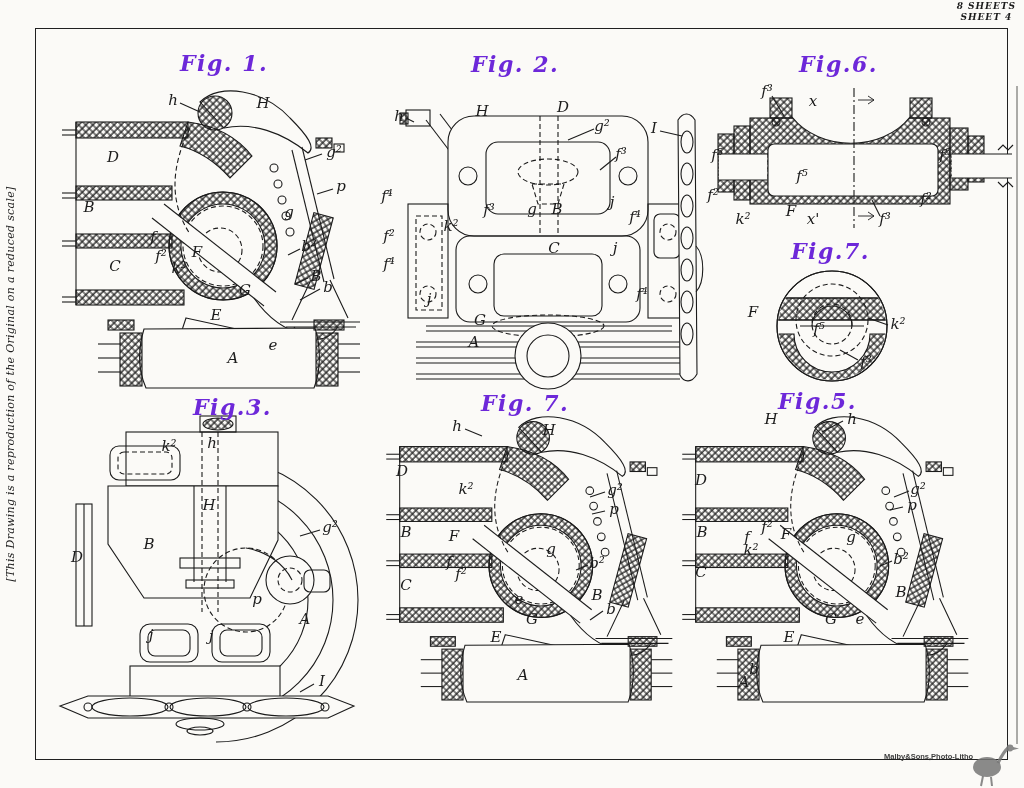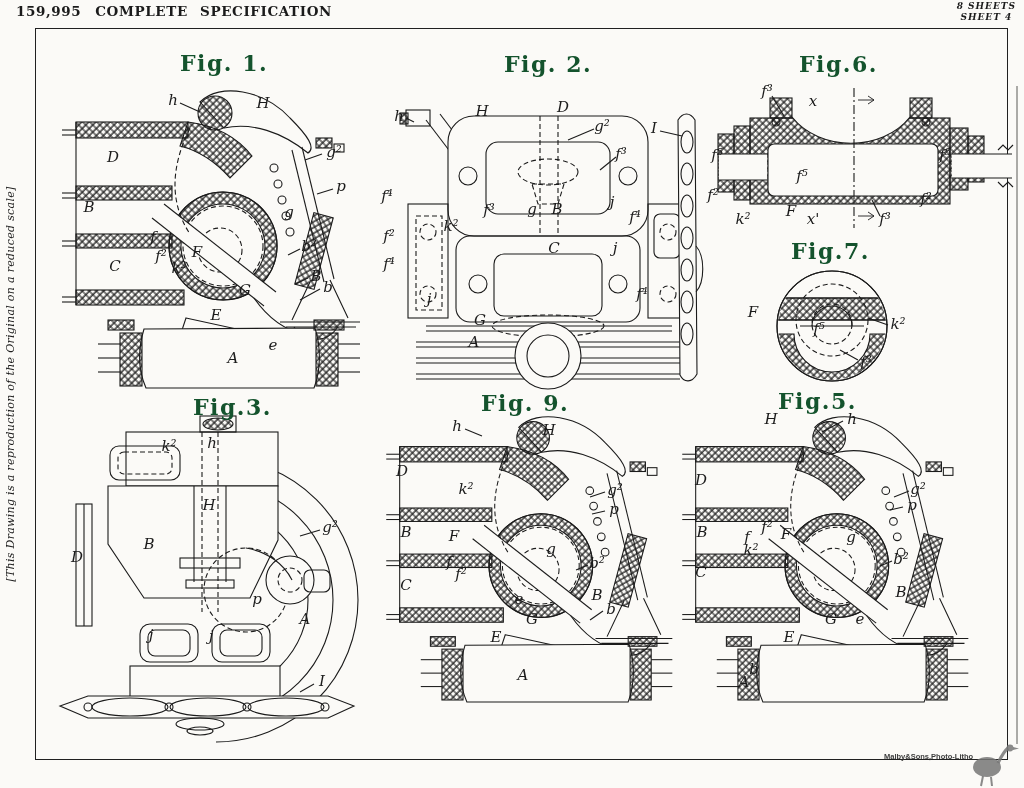--- a/index.html
+++ b/index.html
@@ -7,21 +7,21 @@
         font-family:"DejaVu Serif",serif;color:#1b1b1b;}
   .hdr-left{position:absolute;left:16px;top:3px;font-size:13.5px;font-weight:bold;letter-spacing:.6px;}
   .hdr-left .num{margin-right:14px;}
   .hdr-left .ttl{word-spacing:7px;}
   .hdr-right{position:absolute;right:8px;top:1px;text-align:center;font-size:9px;font-weight:bold;
              font-style:italic;line-height:1.2;letter-spacing:1px;}
   .frame{position:absolute;left:35px;top:28px;width:971px;height:730px;border:1.6px solid #202020;}
   .side-note{position:absolute;left:4px;top:588px;width:408px;transform:rotate(-90deg);
              transform-origin:0 0;font-size:11px;font-style:italic;text-align:center;
              letter-spacing:.3px;white-space:nowrap;}
-  .cap{position:absolute;font-weight:bold;font-size:22px;letter-spacing:1.5px;color:#14532d;}
+  .cap{position:absolute;font-style:italic;font-weight:bold;font-size:22px;letter-spacing:1.5px;color:#6d28d9;}
   .lbl{position:absolute;transform:translate(-50%,-55%);font-style:italic;font-size:15px;
        white-space:nowrap;color:#1b1b1b;}
   .art{position:absolute;left:0;top:0;}
   .art line,.art path,.art rect,.art circle,.art ellipse,.art polyline{
        stroke:#1b1b1b;stroke-width:1.1;fill:none;}
   .art .h{fill:url(#hp);}
   .art .w{fill:#fbfaf7;}
   .art .wfill{fill:#fbfaf7;stroke:none;}
   .art .d{stroke-dasharray:5 3;}
   .art .dd{stroke-dasharray:9 3 2 3;}
@@ -33,23 +33,20 @@
          font-family:"Liberation Sans",sans-serif;}
   .emu{position:absolute;left:966px;top:742px;}
   .emu *{fill:rgba(118,118,118,.85);stroke:none;}
   .emu .st{fill:none;stroke:rgba(118,118,118,.85);}
 </style>
 </head>
 <body>
 
 <div class="page">
 
-  <div class="hdr-left">
-    <span class="num">159,995</span><span class="ttl">COMPLETE SPECIFICATION</span>
-  </div>
   <div class="hdr-right">
     <div>8 SHEETS</div>
     <div>SHEET 4</div>
   </div>
 
   <div class="frame"></div>
   <div class="side-note">[This Drawing is a reproduction of the Original on a reduced scale]</div>
 
   <svg class="art" width="1024" height="788">
     <defs>
@@ -268,25 +265,25 @@
         <line x1="892" y1="561" x2="880" y2="566"></line>
       <line x1="843" y1="421" x2="822" y2="432"></line>
         <line x1="772" y1="96" x2="784" y2="116"></line>
       <line x1="880" y1="216" x2="872" y2="200"></line>
         <line x1="888" y1="325" x2="868" y2="318"></line>
       <line x1="858" y1="360" x2="840" y2="350"></line>
     </g>
   </svg>
 
   <div class="cap" style="left:180px;top:50px">Fig. 1.</div>
-  <div class="cap" style="left:504px;top:51px">Fig. 2.</div>
+  <div class="cap" style="left:471px;top:51px">Fig. 2.</div>
   <div class="cap" style="left:799px;top:51px">Fig.6.</div>
   <div class="cap" style="left:791px;top:238px">Fig.7.</div>
   <div class="cap" style="left:193px;top:394px">Fig.3.</div>
-  <div class="cap" style="left:481px;top:390px">Fig. 9.</div>
+  <div class="cap" style="left:481px;top:390px">Fig. 7.</div>
   <div class="cap" style="left:778px;top:388px">Fig.5.</div>
 
   <div>
     <span class="lbl" style="left:173px;top:101px">h</span>
     <span class="lbl" style="left:263px;top:104px">H</span>
     <span class="lbl" style="left:113px;top:158px">D</span>
     <span class="lbl" style="left:334px;top:153px">g²</span>
     <span class="lbl" style="left:341px;top:187px">p</span>
     <span class="lbl" style="left:89px;top:208px">B</span>
     <span class="lbl" style="left:289px;top:213px">g</span>

